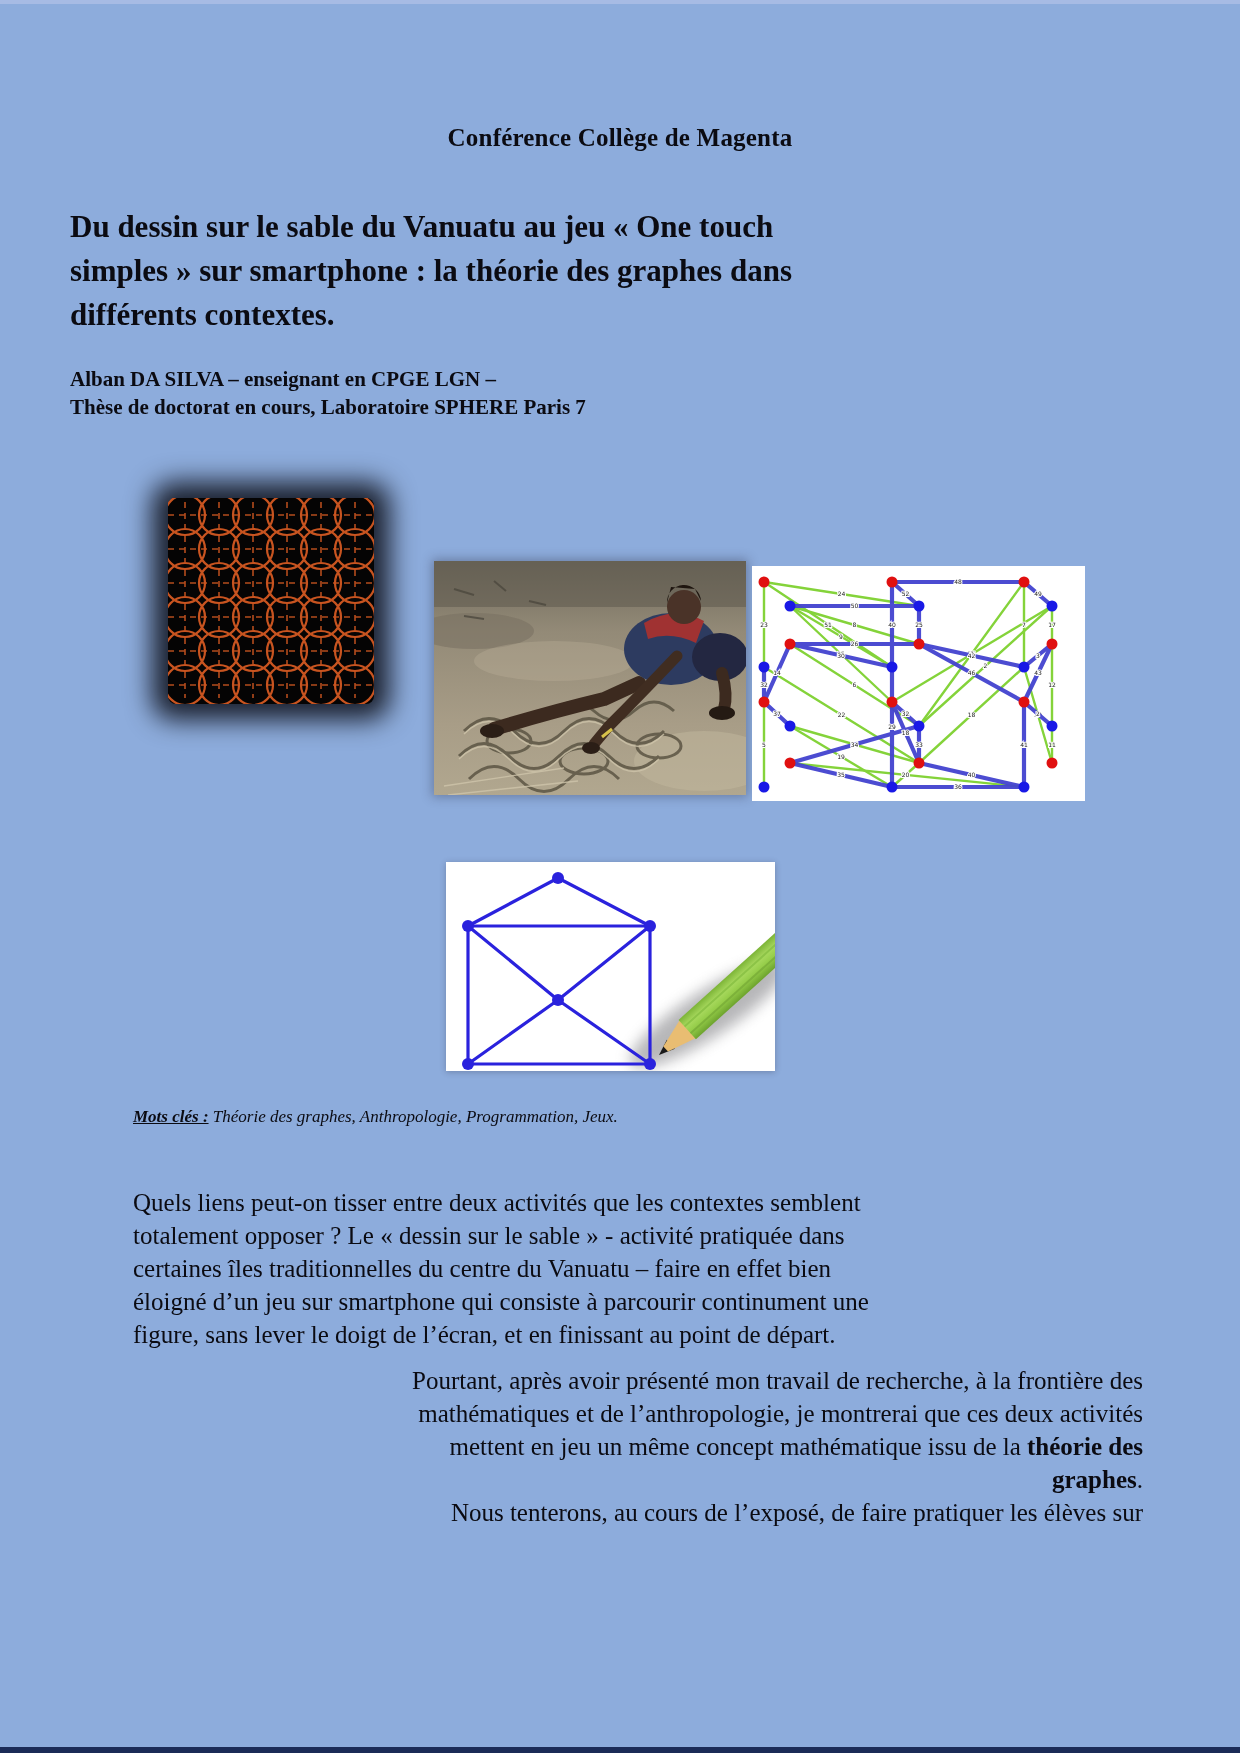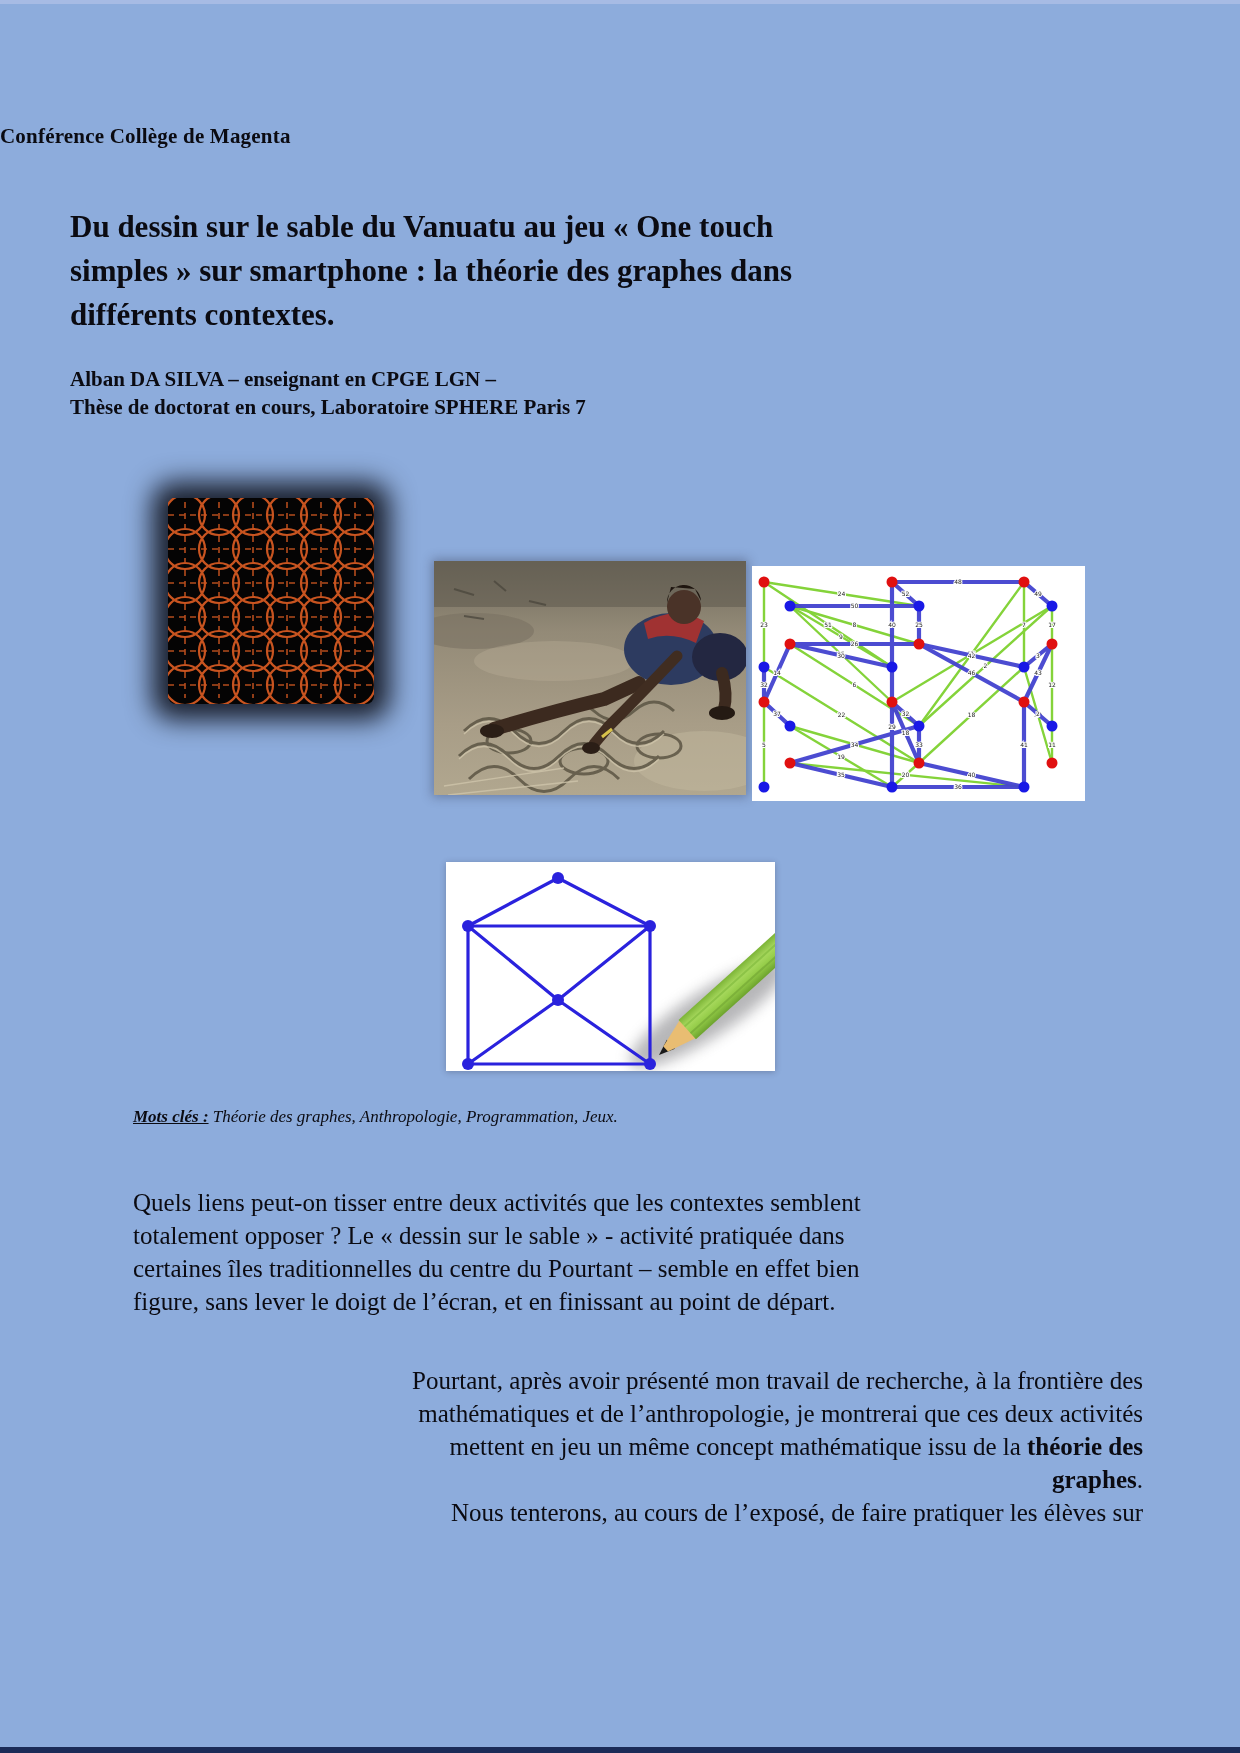--- a/index.html
+++ b/index.html
@@ -9,21 +9,21 @@
     background:#8dacdc;
     overflow:hidden;
     font-family:"Liberation Serif","DejaVu Serif",serif;
     color:#0b0b12;
   }
   .top-strip{position:absolute;top:0;left:0;width:100%;height:4px;background:#a7bbe4;}
   .bottom-bar{position:absolute;bottom:0;left:0;width:100%;height:6px;background:#1b2b57;}
 
   .conf{
     position:absolute;top:124px;left:0;width:100%;
-    text-align:left;font-weight:bold;font-size:21px;letter-spacing:.2px;
+    text-align:center;font-weight:bold;font-size:25px;letter-spacing:.2px;
   }
   .title{
     position:absolute;top:205px;left:70px;width:1100px;margin:0;
     font-weight:bold;font-size:31px;line-height:44px;
   }
   .author{
     position:absolute;top:365px;left:70px;width:1100px;
     text-align:left;font-weight:bold;font-size:21px;line-height:28px;
   }
 
@@ -401,21 +401,22 @@
       </g>
     </svg>
   </div>
 
   <div class="keywords">
       <div><span class="seg-b seg-i seg-u">Mots clés :</span><span class="seg-i"> Théorie des graphes, Anthropologie, Programmation, Jeux.</span></div>
     </div>
   <div class="para p1">
       <div><span>Quels liens peut-on tisser entre deux activités que les contextes semblent</span></div>
       <div><span>totalement opposer ? Le « dessin sur le sable » - activité pratiquée dans</span></div>
-      <div><span>certaines îles traditionnelles du centre du Pourtant – semble en effet bien</span></div>
+      <div><span>certaines îles traditionnelles du centre du Vanuatu – faire en effet bien</span></div>
+      <div><span>éloigné d’un jeu sur smartphone qui consiste à parcourir continument une</span></div>
       <div><span>figure, sans lever le doigt de l’écran, et en finissant au point de départ.</span></div>
     </div>
   <div class="para p2">
       <div><span>Pourtant, après avoir présenté mon travail de recherche, à la frontière des</span></div>
       <div><span>mathématiques et de l’anthropologie, je montrerai que ces deux activités</span></div>
       <div><span>mettent en jeu un même concept mathématique issu de la </span><span class="seg-b">théorie des</span></div>
       <div><span class="seg-b">graphes</span><span>.</span></div>
       <div><span>Nous tenterons, au cours de l’exposé, de faire pratiquer les élèves sur</span></div>
     </div>
 

